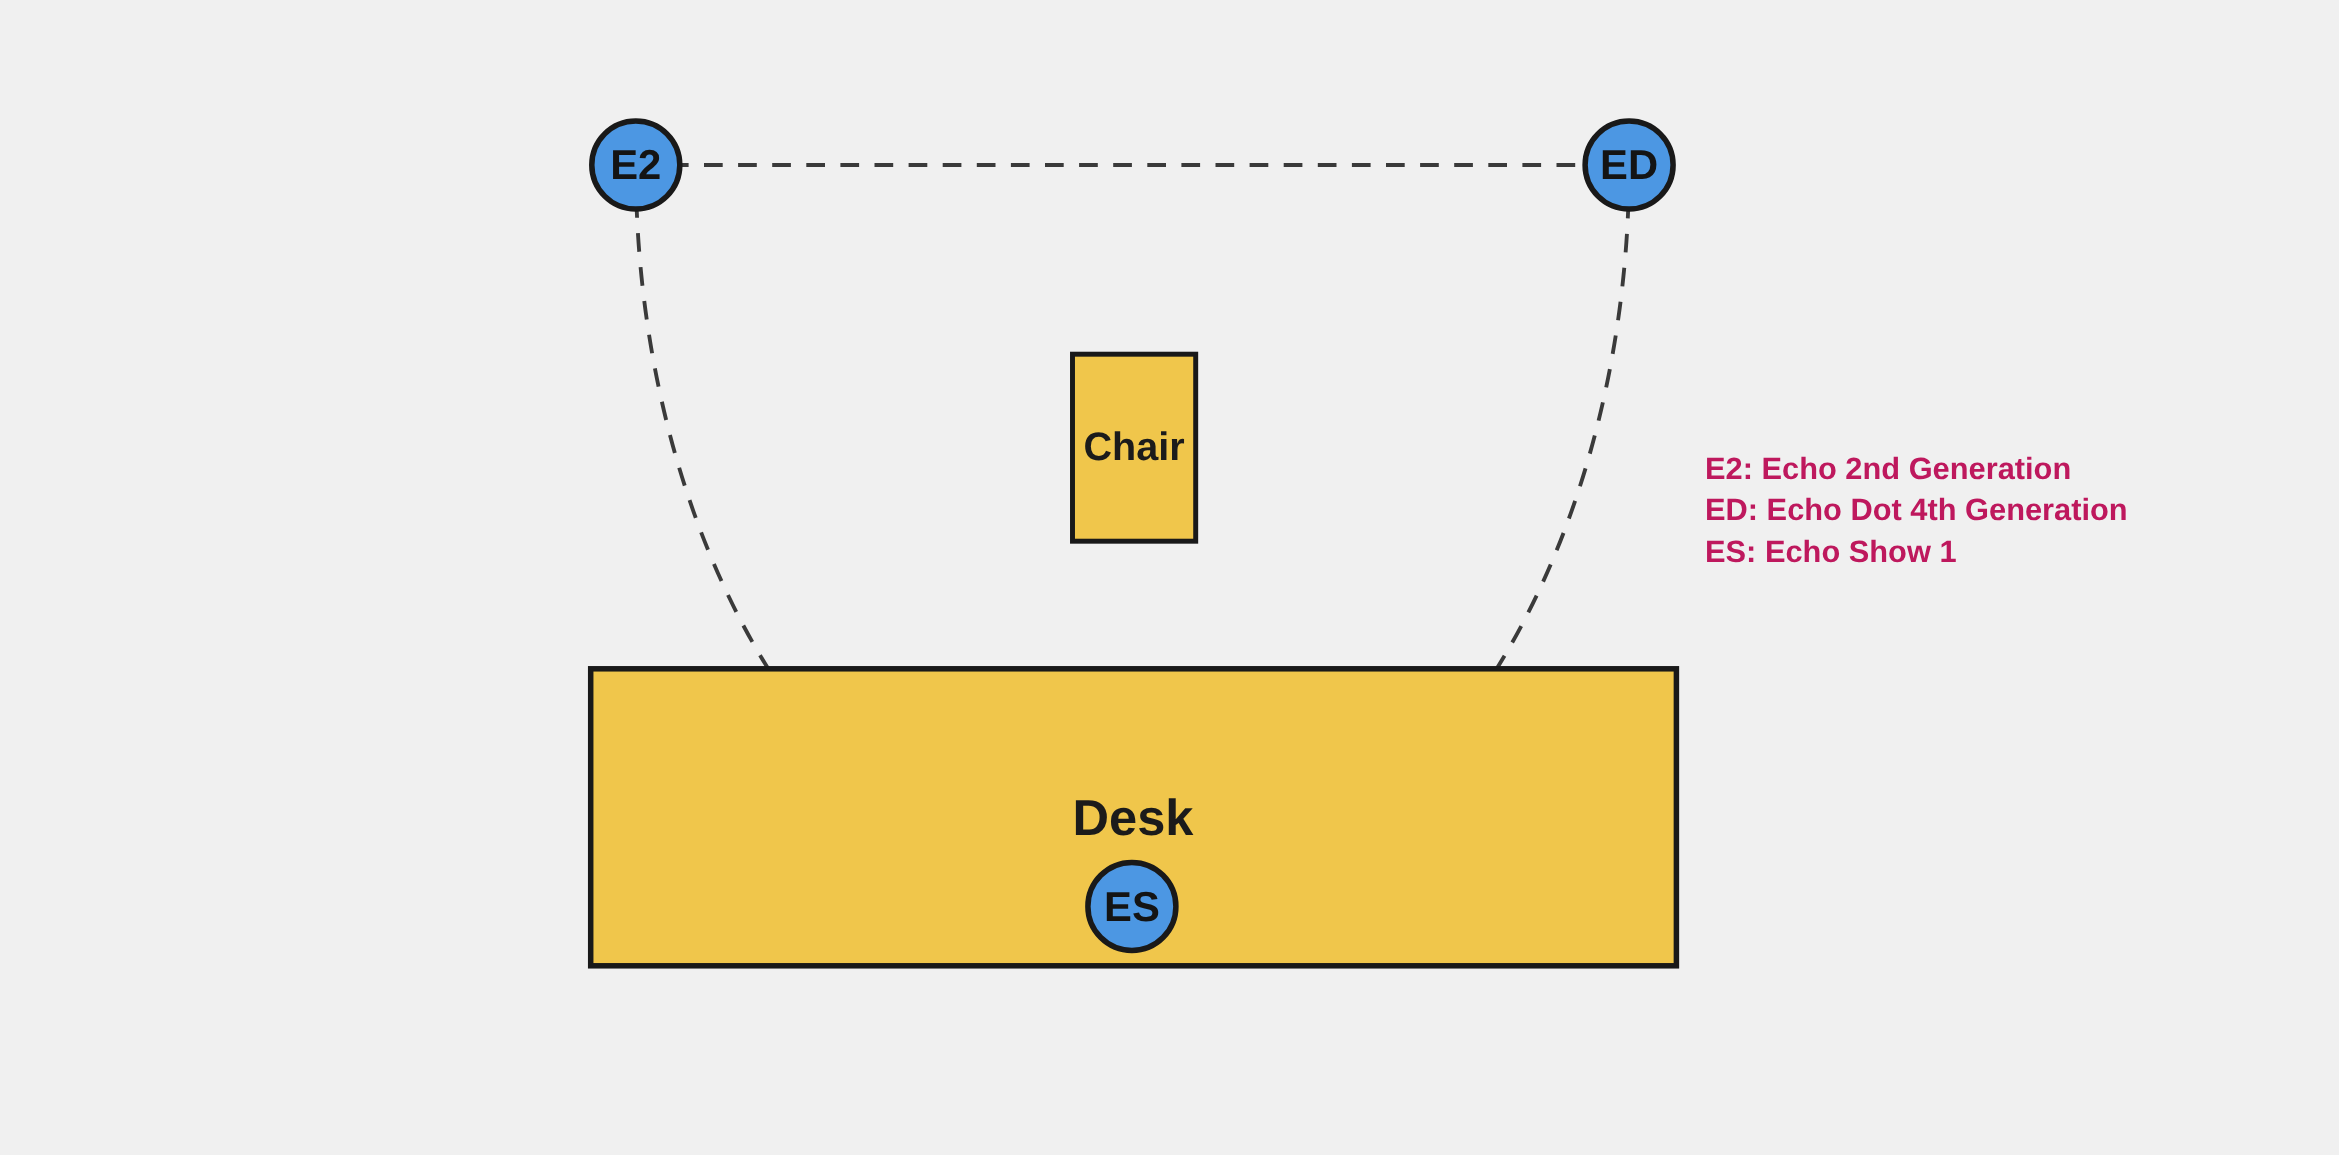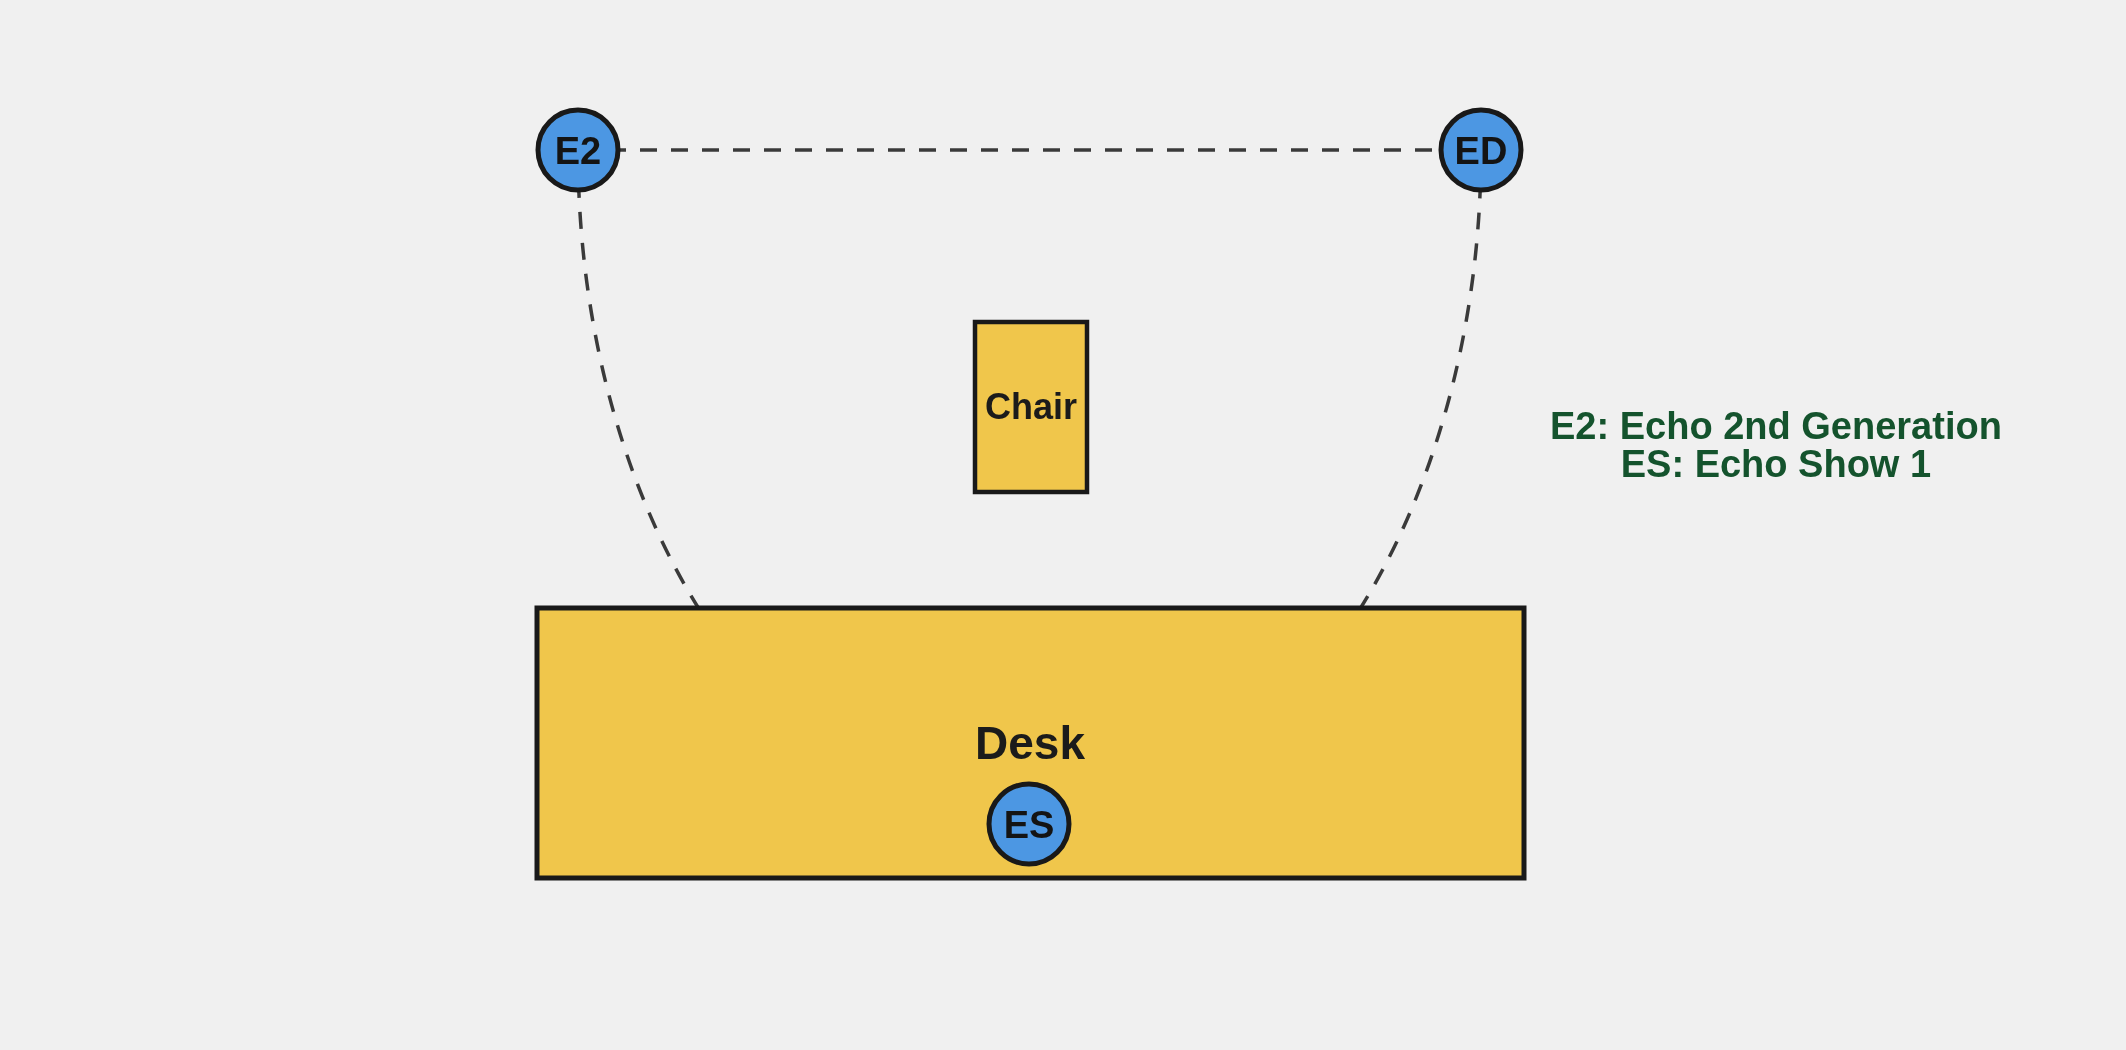--- a/index.html
+++ b/index.html
@@ -34,26 +34,25 @@
   .dash-stroke {
     fill: none;
     stroke-dasharray: 17 14;
     stroke-width: 3.5;
     stroke-linecap: butt;
   }
   .legend {
     position: absolute;
     left: 1550px;
     top: 407px;
-    font-size: 38px;
+    font-size: 28px;
     line-height: 38px;
     font-weight: 700;
-    color: #14532d;
+    color: #be185d;
     white-space: nowrap;
-    text-align: center;
   }
 </style>
 </head>
 <body style="background: rgb(240, 240, 240);">
 
 <div class="canvas">
   <svg width="2126" height="1050" viewBox="0 0 2126 1050">
 
     <line class="dash-stroke" x1="578" y1="150" x2="1481" y2="150" stroke="#3a3a3a"></line>
 
@@ -70,15 +69,16 @@
 
     <circle cx="1481" cy="150" r="40" stroke="#191919" stroke-width="5" fill="#4c97e3"></circle>
     <text class="device-label" x="1481" y="151" font-size="38" text-anchor="middle" dominant-baseline="central">ED</text>
 
     <circle cx="1029" cy="824" r="40" stroke="#191919" stroke-width="5" fill="#4c97e3"></circle>
     <text class="device-label" x="1029" y="825" font-size="38" text-anchor="middle" dominant-baseline="central">ES</text>
   </svg>
 
   <div class="legend">
     <div>E2: Echo 2nd Generation</div>
+    <div>ED: Echo Dot 4th Generation</div>
     <div>ES: Echo Show 1</div>
   </div>
 </div>
 
 </body></html>

